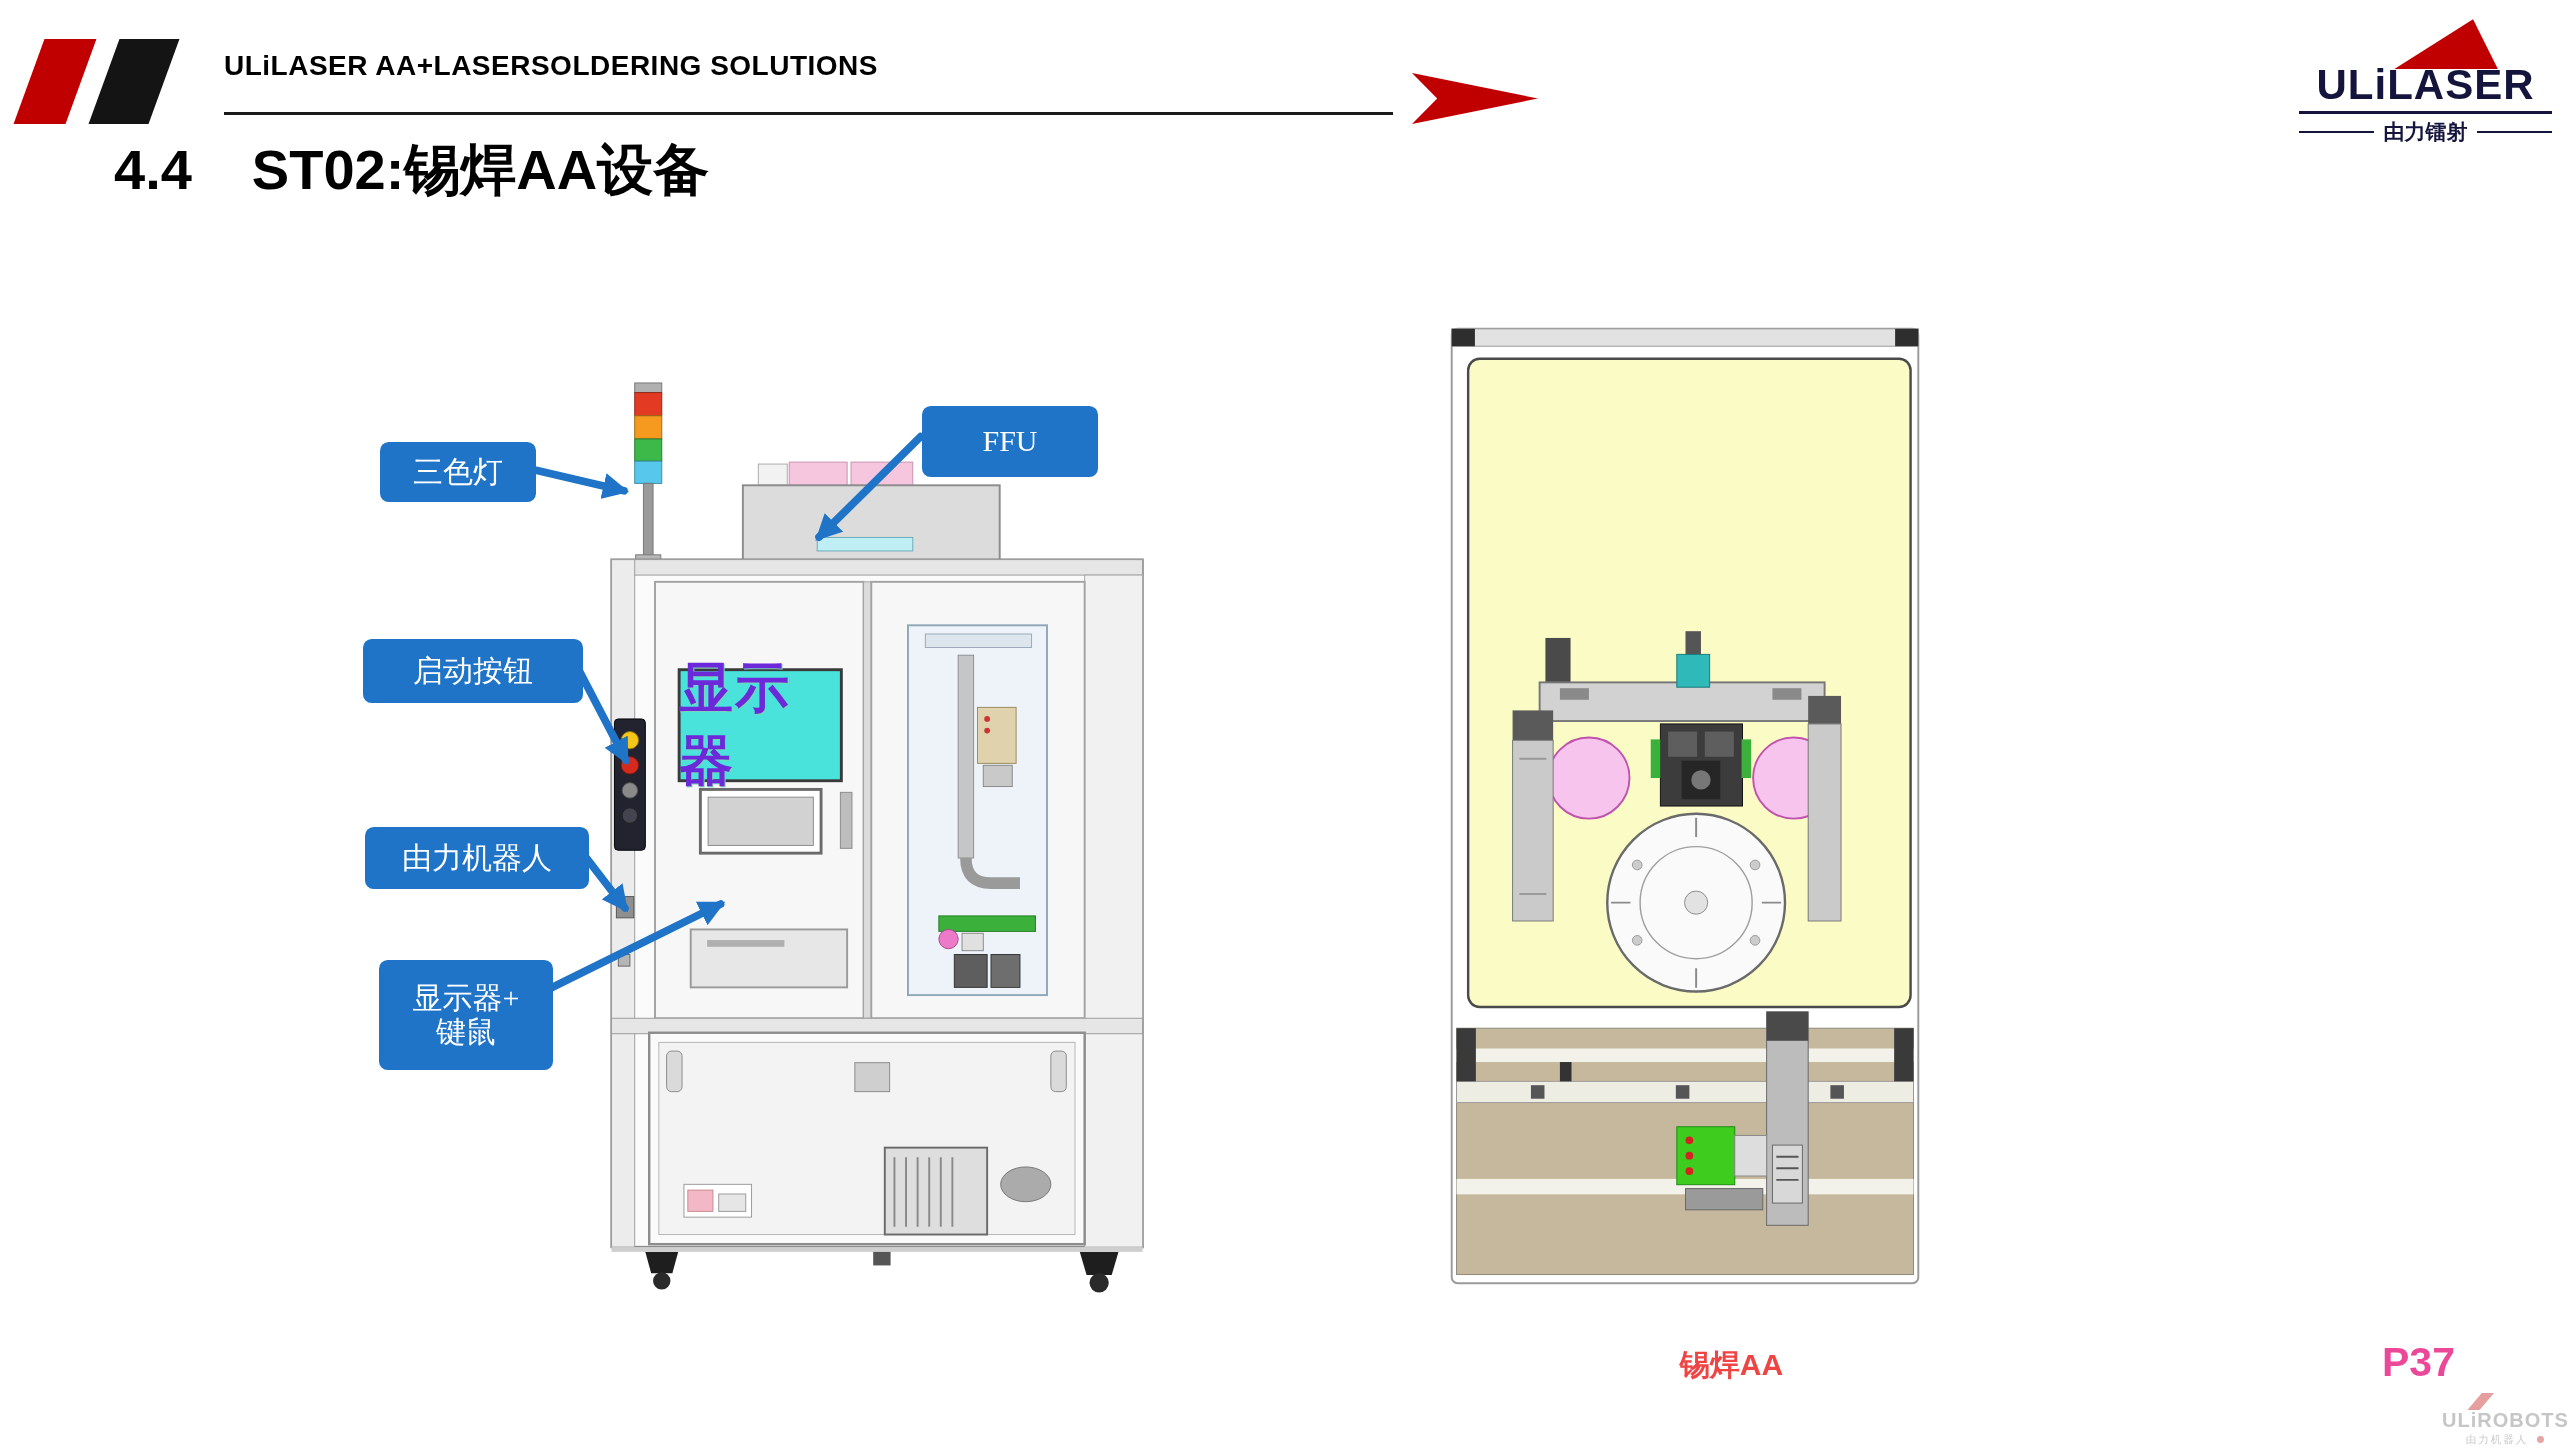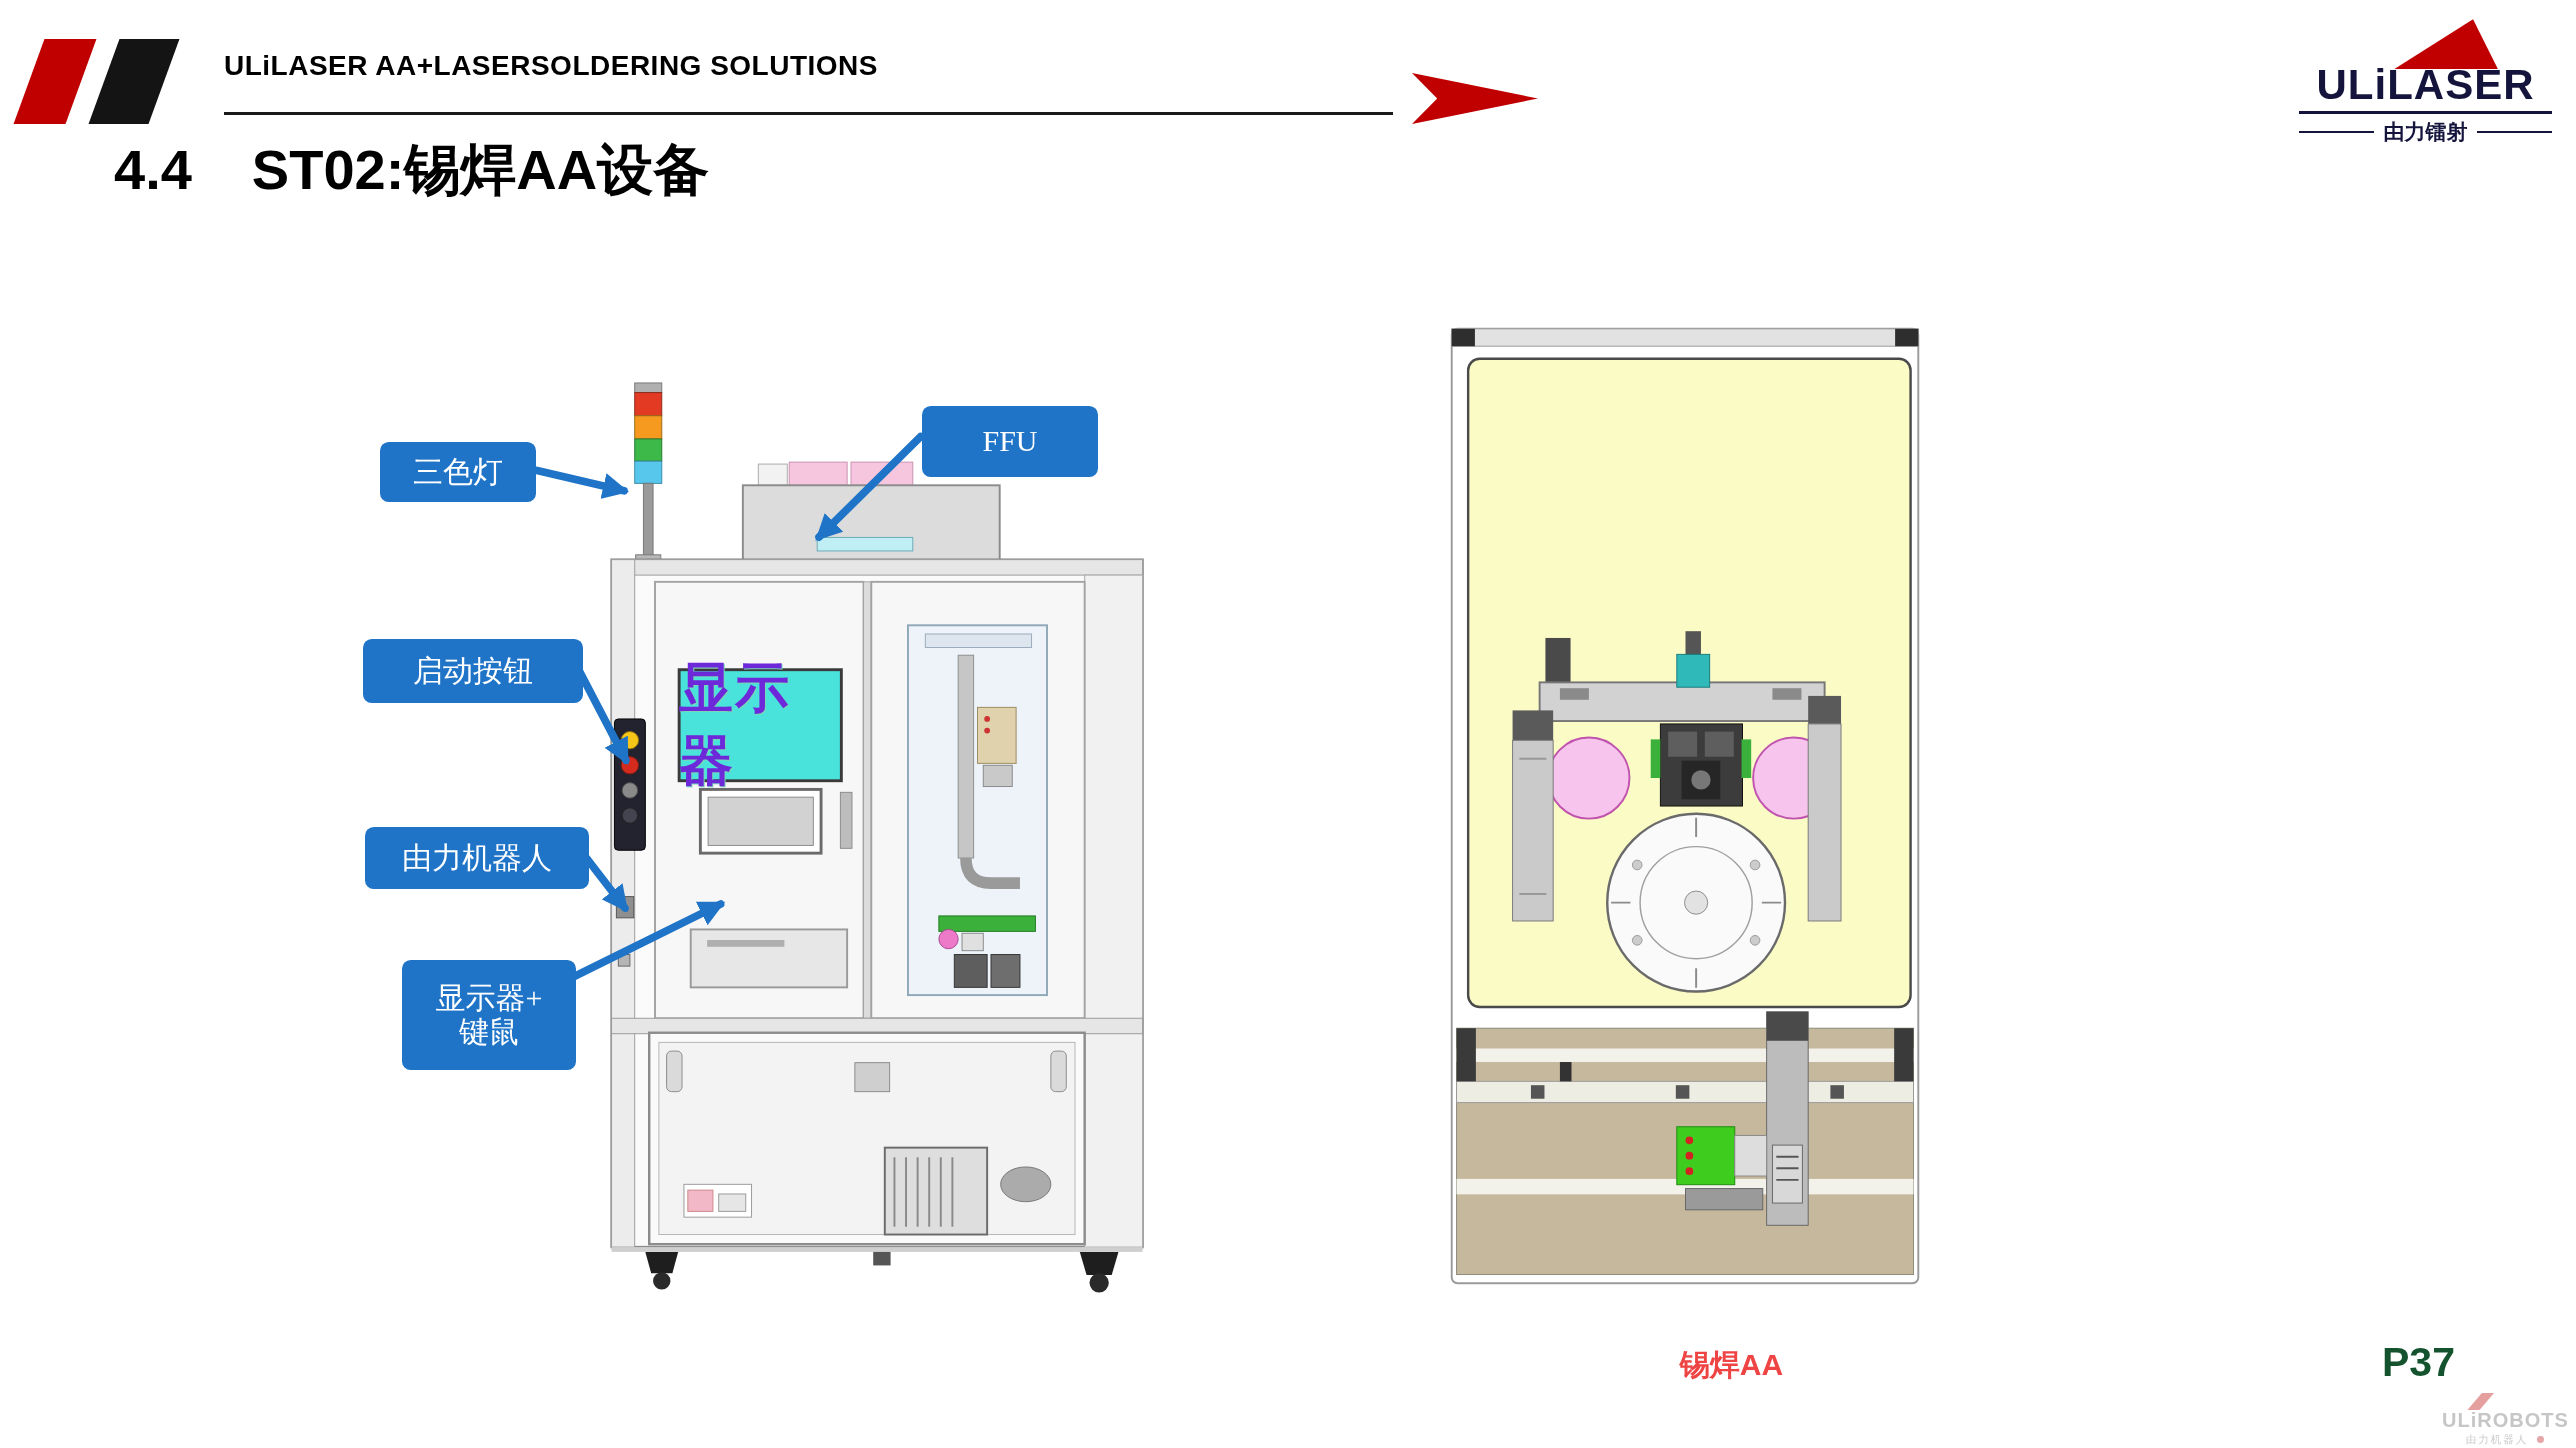--- a/index.html
+++ b/index.html
@@ -36,37 +36,37 @@
   
   .callout{
     background:#1f74c8;color:#ffffff;border-radius:8.7px;
     display:flex;align-items:center;justify-content:center;text-align:center;
     font-family:"Liberation Serif", serif;font-size:30px;line-height:1.15;
   }
   .co-tricolor{left:380px;top:442px;width:156px;height:60px;}
   .co-ffu{left:922px;top:406px;width:176px;height:71px;}
   .co-start{left:363px;top:639px;width:220px;height:64px;}
   .co-esd{left:365px;top:827px;width:224px;height:62px;}
-  .co-display{left:379px;top:960px;width:174px;height:110px;flex-direction:column;margin-left:23px;}
+  .co-display{left:379px;top:960px;width:174px;height:110px;flex-direction:column;}
 
   
   .screen-label{
     left:1278px;top:1044px;width:162px;height:111px;
     display:flex;align-items:center;justify-content:center;
     font-family:"Liberation Serif", serif;font-weight:bold;font-size:54px;color:#6d28d9;
     text-shadow:1px 1px 0 #7ad6b8;letter-spacing:1.9px;
   }
   
   .screen-label{left:679px;top:669px;}
 
   .topview-caption{left:1654px;top:1345px;width:155px;text-align:center;
     font-size:30px;color:#ef4444;font-weight:bold;}
 
   
-  .page-number{left:2382px;top:1339px;font-size:41px;font-weight:bold;color:#14532d;}
+  .page-number{left:2382px;top:1339px;font-size:41px;font-weight:bold;color:#ec4899;}
   .watermark{left:2442px;top:1393px;width:126px;text-align:center;}
   .wm-flag{width:27px;height:17.4px;background:#d05050;opacity:.55;margin:0 auto -1.9px 25px;
     clip-path:polygon(0 100%,55% 0,100% 0,45% 100%);}
   .wm-name{font-size:20px;font-weight:bold;color:#c6c6c6;letter-spacing:1px;}
   .wm-sub-row{display:flex;align-items:center;justify-content:center;gap:9px;margin-top:1px;}
   .wm-sub{font-size:10.6px;color:#cccccc;letter-spacing:1.9px;}
   .wm-dot{width:6.8px;height:6.8px;border-radius:50%;background:#d98080;opacity:.7;}
 </style>
 </head>
 <body>

